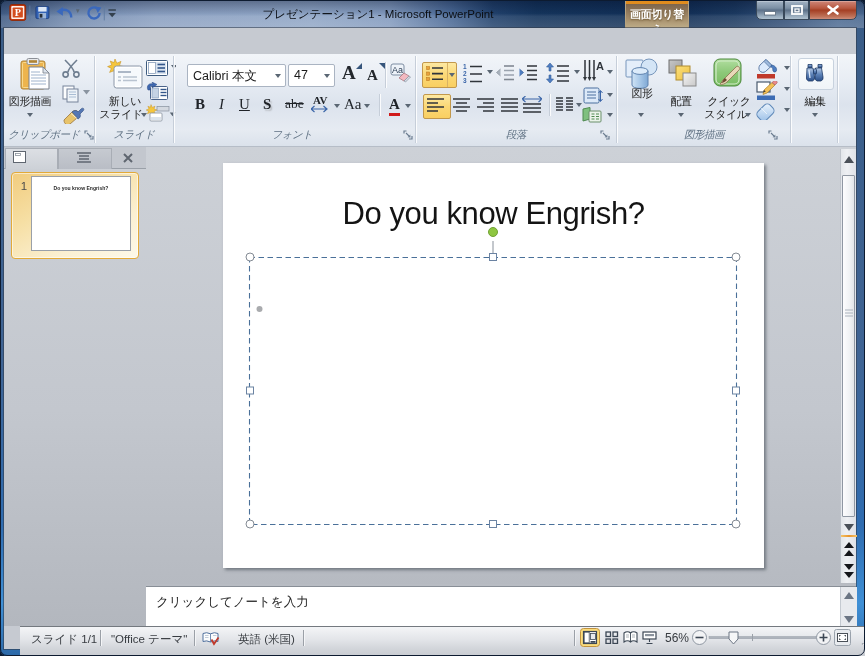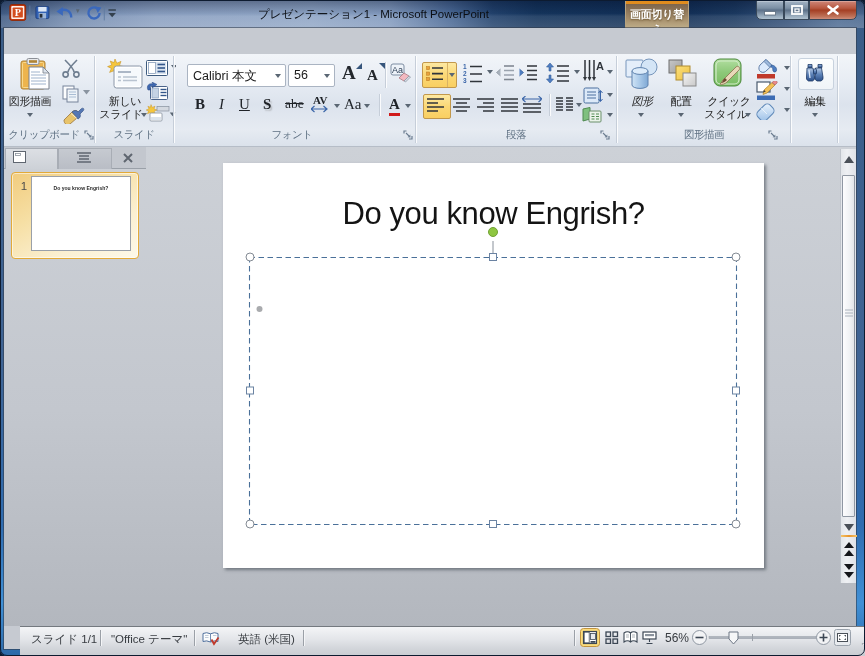--- a/index.html
+++ b/index.html
@@ -4,31 +4,31 @@
 <style>
 html,body{margin:0;padding:0;}
 body{position:relative;width:865px;height:656px;overflow:hidden;font-family:"Liberation Sans",sans-serif;background:#0d1b30;}
 .abs{position:absolute;}
 #frame{position:absolute;left:0;top:0;width:865px;height:656px;border-radius:7px;
 background:linear-gradient(180deg,#3a5c86 0%,#3f6494 55%,#2f6cb0 80%,#4090d6 92%,#2c69a8 100%);}
 #titlebar{position:absolute;left:1px;top:1px;width:863px;height:27px;border-radius:6px 6px 0 0;overflow:hidden;
 background:linear-gradient(90deg,#3f5a82 0%,#7189ad 8%,#8a9fc0 18%,#8fa5c5 36%,#8199bd 45%,#486794 52%,#1d3d68 57%,#103058 62%,#0c2950 78%,#17355c 85%,#2e4b74 91%,#4a6890 97%,#47658d 100%);}
 #titlebar .gloss{position:absolute;left:0;top:0;width:100%;height:100%;
 background:linear-gradient(180deg,rgba(10,20,46,0.36) 0%,rgba(70,90,125,0.08) 46%,rgba(235,240,248,0.12) 57%,rgba(255,255,255,0.18) 100%);}
-#title{position:absolute;left:258px;top:7px;width:240px;height:16px;font-size:11.5px;color:#0c0f14;white-space:nowrap;}
+#title{position:absolute;left:258px;top:7px;width:240px;height:16px;font-size:11.5px;color:#0c0f14;white-space:nowrap;text-align:center;}
 #client{position:absolute;left:4px;top:28px;width:852px;height:621px;background:#c6cad1;box-shadow:0 0 0 1px rgba(45,55,70,0.55);}
 #borderOutline{position:absolute;left:0;top:0;width:863px;height:654px;border:1px solid #0d1b30;border-radius:7px;z-index:90;pointer-events:none;}
 #tabrow{position:absolute;left:0px;top:0px;width:852px;height:26px;
 background:linear-gradient(180deg,#c9d6e8 0%,#d5dfee 45%,#e2e9f3 100%);}
 .tab{position:absolute;top:1px;height:25px;line-height:25px;font-size:11.5px;color:#2f3640;text-align:center;letter-spacing:-0.3px;}
 #ribbon{position:absolute;left:0px;top:26px;width:852px;height:93px;
 background:linear-gradient(180deg,#f2f5f9 0%,#e8edf4 28%,#dce3ed 55%,#e6ebf2 82%,#dbe2eb 100%);
 border-bottom:1px solid #b6bdc7;box-sizing:border-box;}
 .gsep{position:absolute;top:2px;height:87px;width:1px;background:#c6ced9;box-shadow:1px 0 0 rgba(255,255,255,0.85);}
-.glabel{position:absolute;top:74px;height:14px;font-size:10.5px;color:#5f7183;text-align:center;white-space:nowrap;letter-spacing:-0.5px;}
+.glabel{position:absolute;top:74px;height:14px;font-size:10.5px;color:#5f7183;text-align:center;white-space:nowrap;letter-spacing:-0.5px;font-style:italic;}
 .rbtn-label{font-size:11px;color:#222;text-align:center;white-space:nowrap;letter-spacing:-0.4px;}
 .darr{width:0;height:0;border-left:3px solid transparent;border-right:3px solid transparent;border-top:4px solid #5a6673;}
 #main{position:absolute;left:0;top:119px;width:852px;height:479px;background:linear-gradient(180deg,#cdd1d7 0%,#c3c7ce 55%,#b3b7be 100%);}
 #notes{position:absolute;left:142px;top:558px;width:710px;height:40px;background:#fff;border-top:1px solid #888e96;box-shadow:0 -2px 0 #b8bcc3;}
 #statusbar{position:absolute;left:16px;top:598px;width:852px;height:32px;border-top:1px solid #74797f;box-sizing:border-box;
 background:linear-gradient(180deg,#f4f5f7 0%,#e3e5e9 40%,#d2d5da 70%,#c7cad0 100%);padding-left:37px;}
 .ssep{position:absolute;top:3px;height:16px;width:1px;background:#9ba0a7;box-shadow:1px 0 0 #f4f5f7;}
 .stxt{position:absolute;top:4px;font-size:12px;color:#383c41;white-space:nowrap;}
 </style>
 </head>
@@ -199,21 +199,21 @@
  <path d="M25 9 l6 0 l-3 4 z" fill="#5a6673" transform="scale(0.95)"></path>
 </svg>
 <div class="glabel" style="left:90px;width:80px;">スライド</div>
 <div class="gsep" style="left:169px;"></div>
 
 <div class="abs" style="left:183px;top:10px;width:97px;height:21px;background:#fff;border:1px solid #aab4c2;border-radius:2px;">
   <div style="position:absolute;left:5px;top:3px;font-size:12.5px;color:#1a1a1a;text-align:right;">Calibri 本文</div>
   <div class="darr" style="position:absolute;right:4px;top:9px;"></div>
 </div>
 <div class="abs" style="left:284px;top:10px;width:45px;height:21px;background:#fff;border:1px solid #aab4c2;border-radius:2px;">
-  <div style="position:absolute;left:5px;top:3px;font-size:12.5px;color:#1a1a1a;">56</div>
+  <div style="position:absolute;left:5px;top:3px;font-size:12.5px;color:#1a1a1a;">47</div>
   <div class="darr" style="position:absolute;right:4px;top:9px;"></div>
 </div>
 <div class="abs" style="left:336px;top:8px;width:46px;height:24px;font-family:'Liberation Serif',serif;color:#23272c;">
   <span style="position:absolute;left:2px;top:0px;font-size:19px;font-weight:bold;">A</span>
   <svg class="abs" style="left:15px;top:1px" width="8" height="7">
           <path d="M1 6 L7 6 L7 0 Z" fill="#37567c"></path>
         </svg>
   <span style="position:absolute;left:27px;top:5px;font-size:15px;font-weight:bold;">A</span>
   <svg class="abs" style="left:38px;top:1px" width="8" height="7">
           <path d="M1 0 L7 0 L7 6 Z" fill="#37567c"></path>
@@ -378,21 +378,21 @@
             <stop offset="1" stop-color="#7fa8d4"></stop>
           </linearGradient>
  </defs>
  <rect x="2" y="2" width="17" height="17" rx="1" fill="#e4eefa" stroke="#7695bb"></rect>
  <circle cx="25" cy="9" r="8" fill="#d4e5f6" stroke="#7695bb"></circle>
  <g>
   <path d="M8 13 h16 v14 a8 3.4 0 0 1 -16 0 z" fill="url(#cyl)" stroke="#5e82ae"></path>
   <ellipse cx="16" cy="13" rx="8" ry="3.4" fill="#dcebfa" stroke="#5e82ae"></ellipse>
  </g>
 </svg>
-<div class="rbtn-label abs" style="left:618px;top:40px;width:40px;font-style:italic;">図形</div>
+<div class="rbtn-label abs" style="left:618px;top:32px;width:40px;">図形</div>
 <div class="darr abs" style="left:634px;top:59px;"></div>
 <svg class="abs" style="left:662px;top:4px" width="32" height="32" viewBox="0 0 32 32">
  <defs>
   <linearGradient id="sq1" x1="0" y1="0" x2="1" y2="1">
             <stop offset="0" stop-color="#c8c8c8"></stop>
             <stop offset="1" stop-color="#9d9d9d"></stop>
           </linearGradient>
   <linearGradient id="sq2" x1="0" y1="0" x2="1" y2="1">
             <stop offset="0" stop-color="#fbdf7a"></stop>
             <stop offset="1" stop-color="#eec143"></stop>
@@ -548,20 +548,31 @@
  <svg class="abs" style="left:2px;top:393px" width="12" height="41" viewBox="0 0 12 41">
   <g fill="#14161a">
             <path d="M6 0 L11 6 L1 6 Z"></path>
             <path d="M6 8 L11 14 L1 14 Z"></path>
             <path d="M6 28 L11 22 L1 22 Z"></path>
             <path d="M6 36 L11 30 L1 30 Z"></path>
           </g>
  </svg>
 </div>
 </div>
+<div id="notes">
+<div class="abs" style="left:10px;top:7px;font-size:12.5px;color:#1f1f1f;">クリックしてノートを入力</div>
+<div class="abs" style="left:694px;top:0px;width:16px;height:40px;background:#e8eaee;border-left:1px solid #c5cad1;">
+ <svg class="abs" style="left:2px;top:4px" width="12" height="9">
+          <path d="M6 1 L11 8 L1 8 Z" fill="#6b7584"></path>
+        </svg>
+ <svg class="abs" style="left:2px;top:28px" width="12" height="9">
+          <path d="M6 8 L11 1 L1 1 Z" fill="#6b7584"></path>
+        </svg>
+</div>
+</div>
 <div id="statusbar">
 <div class="stxt" style="left:11px;font-size:11.5px;top:5px;">スライド 1/1</div>
 <div class="ssep" style="left:80px;"></div>
 <div class="stxt" style="left:91px;font-size:11.5px;top:5px;">"Office テーマ"</div>
 <div class="ssep" style="left:174px;"></div>
 <svg class="abs" style="left:182px;top:4px" width="18" height="15" viewBox="0 0 18 15">
  <path d="M1 2.5 Q4.5 0.8 8.5 2.8 Q12.5 0.8 16 2.5 L16 10.5 Q12.5 9 8.5 11 Q4.5 9 1 10.5 Z" fill="#fbfcfd" stroke="#51719e" stroke-width="1"></path>
  <path d="M8.5 2.8 V11" stroke="#51719e" stroke-width="0.8"></path>
  <g stroke="#a8b6c6" stroke-width="0.7">
           <path d="M3 4.5 h3.5 M3 6.5 h3.5 M11 4.5 h3.5"></path>

